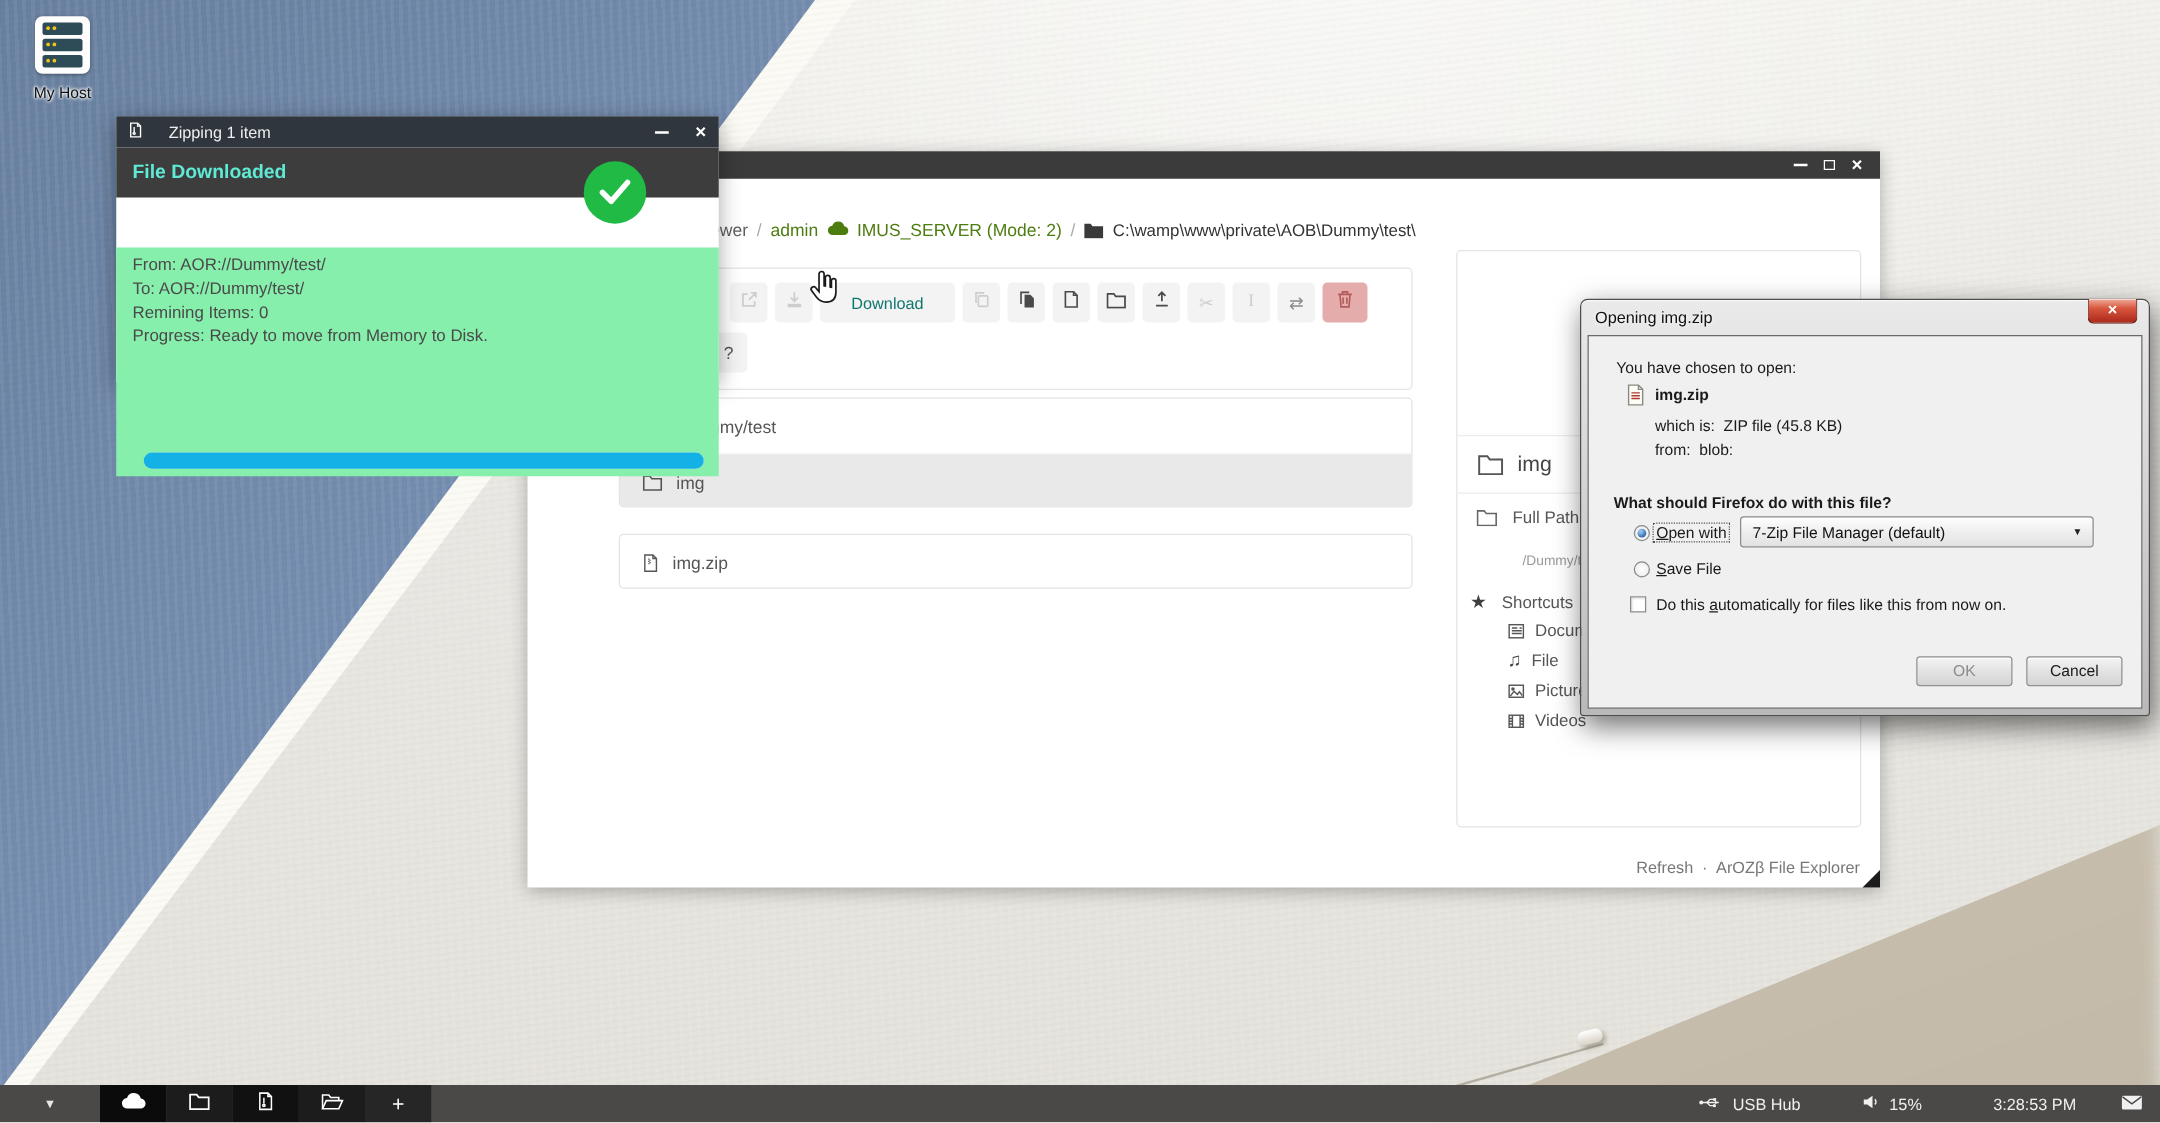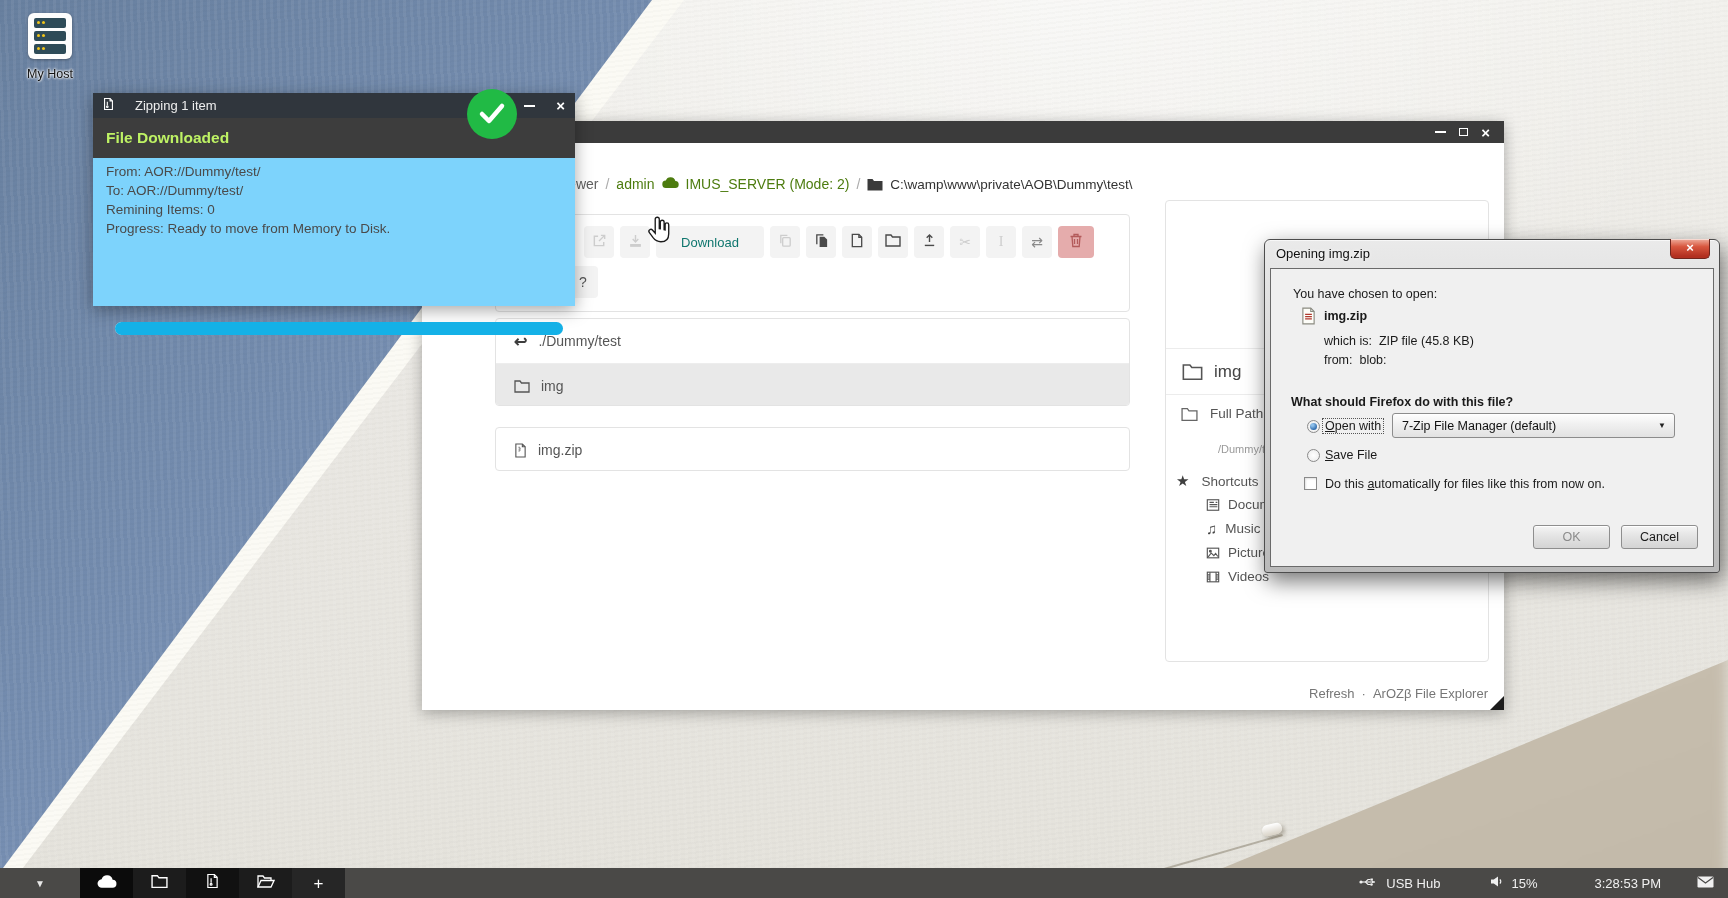--- a/index.html
+++ b/index.html
@@ -82,23 +82,23 @@
                 display:flex; gap:7px; align-items:center; }
   .resize-tri { position:absolute; right:0; bottom:0; width:0; height:0;
                 border-left:14px solid transparent; border-bottom:14px solid #1c1c1c; }
 
   
   .zipwin { left:93px; top:93px; width:482px; height:213px; z-index:20;
             box-shadow:0 4px 16px rgba(0,0,0,.35); background:#fff; }
   .zip-titlebar { height:25px; background:#30363d; display:flex; align-items:center;
             padding:0 10px; gap:21px; color:#eee; font-size:13px; }
   .zip-titlebar .grow { flex:1; }
-  .zip-header { height:40px; background:#3d3d3d; color:#bef264; font-size:15.5px; font-weight:bold;
+  .zip-header { height:40px; background:#3d3d3d; color:#5eead4; font-size:15.5px; font-weight:bold;
             display:flex; align-items:center; padding-left:13px; }
-  .zip-body { position:relative; height:148px; background:#7dd3fc; }
+  .zip-body { position:relative; height:183px; background:#86efac;margin-top:40px; }
   .zip-lines { position:absolute; left:13px; top:4px; font-size:13.5px; color:#4a4a4a; line-height:19px; }
   .zip-track { position:absolute; left:22px; top:164px; width:448px; height:13px;
             border-radius:7px; background:#ededed; }
   .zip-fill { width:100%; height:100%; border-radius:7px; background:#14b1e7; }
   .zip-check { position:absolute; left:374px; top:-69px; width:50px; height:50px; border-radius:50%;
             background:#21ba45; display:flex; align-items:center; justify-content:center; }
 
   
   .ffdlg { left:1264px; top:239px; width:456px; height:334px; z-index:30;
            background:linear-gradient(#eaeaea,#b9b9b9); border:1px solid #4d4d4d;
@@ -312,21 +312,21 @@
         <span style="display:flex;color:#555">
           <svg width="14" height="14" viewBox="0 0 16 16" fill="none" stroke="currentColor" stroke-width="1.3">
               <rect x="1.5" y="2" width="13" height="12"></rect>
               <path d="M4 5h5M4 7.5h9M4 10h9M11 5h2"></path>
             </svg>
         </span>
         <span>Documents</span>
       </div>
       <div class="sp-item" style="left:40px; top:320px;">
         <span style="color:#444;font-size:15px;line-height:1">♫</span>
-        <span>Music</span>
+        <span>File</span>
       </div>
       <div class="sp-item" style="left:40px; top:344px;">
         <span style="display:flex;color:#555">
           <svg width="14" height="14" viewBox="0 0 16 16" fill="none" stroke="currentColor" stroke-width="1.3">
               <rect x="1.5" y="2.5" width="13" height="11"></rect>
               <circle cx="5" cy="6" r="1" fill="currentColor"></circle>
               <path d="M2.5 12.5 6 8l3 3 2-2.5 2.5 3.5"></path>
             </svg>
         </span>
         <span>Pictures</span>

